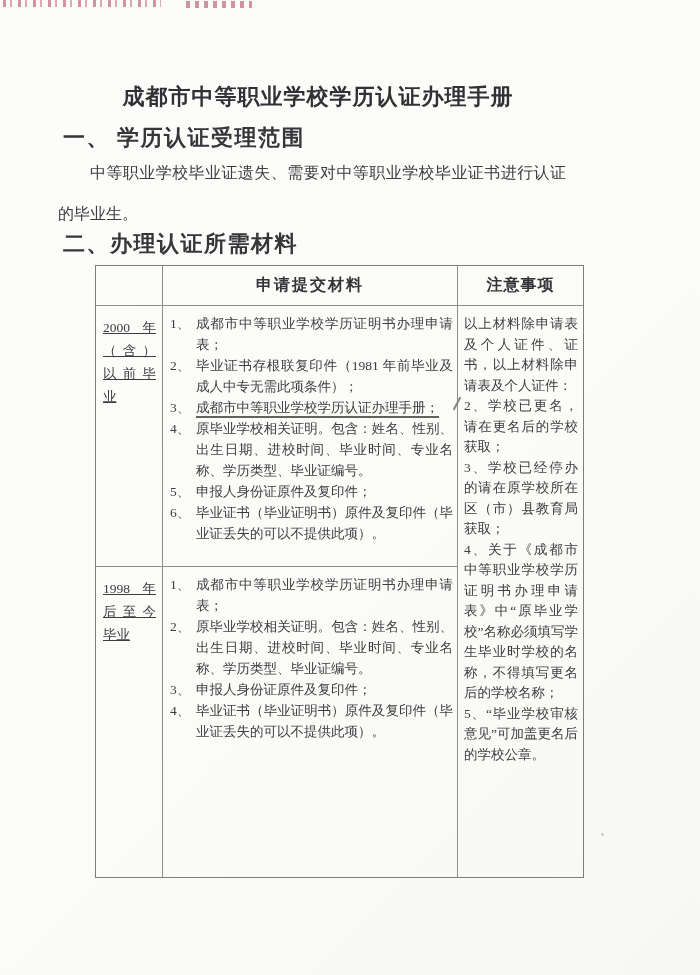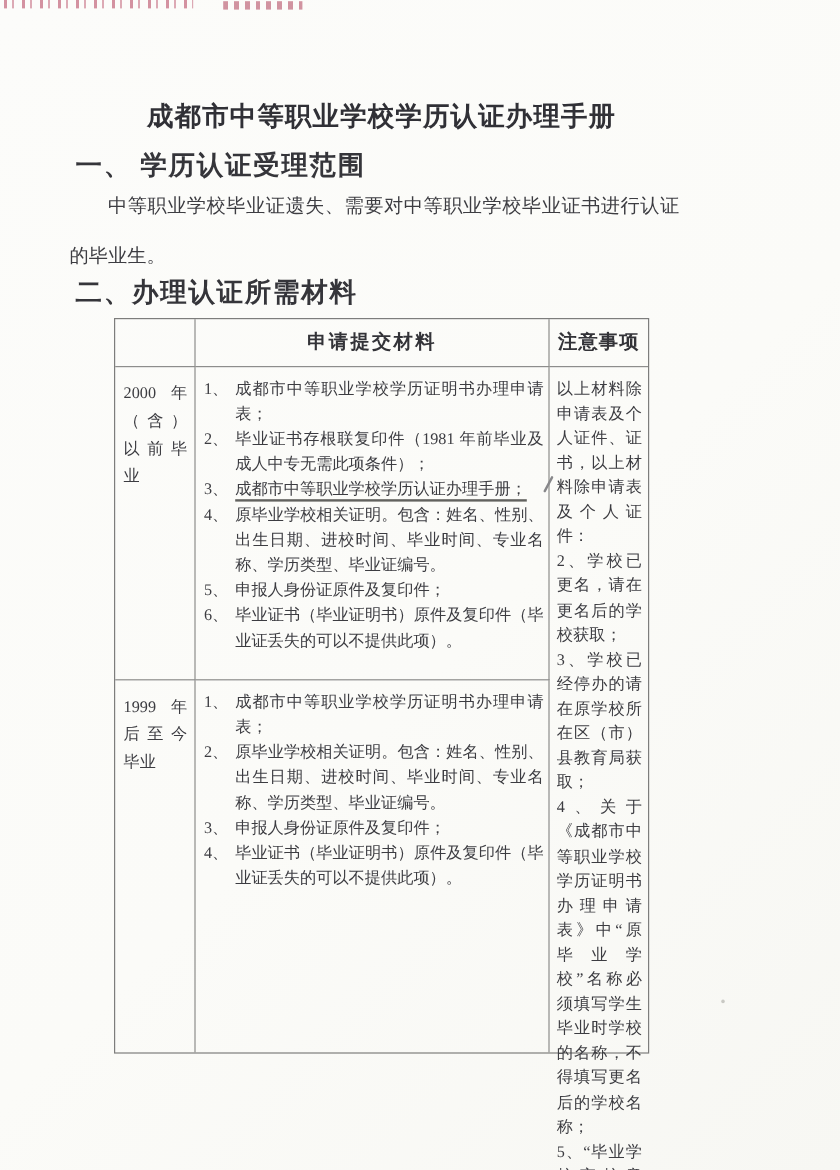--- a/index.html
+++ b/index.html
@@ -38,37 +38,37 @@
   }
   .sec1pos{top:123px;}
   .sec2pos{top:229px;}
   .para{
     position:absolute;left:58px;top:152px;width:508px;margin:0;
     font-size:16px;line-height:41px;text-indent:2em;text-align:justify;
     color:#3d3d42;
   }
   
   .dtable{
-    position:absolute;left:95px;top:265px;width:446px;height:613px;
+    position:absolute;left:95px;top:265px;width:489px;height:613px;
     display:grid;
     grid-template-columns:67px 295px 1fr;
     grid-template-rows:40px 261px 1fr;
     border:1.4px solid #7d7d7c;
     box-sizing:border-box;
     font-size:13.5px;color:#3c3c41;
   }
   .cell{box-sizing:border-box;}
   .b-r{border-right:1px solid #8d8d8c;}
   .b-b{border-bottom:1px solid #8d8d8c;}
   .th{display:flex;align-items:center;justify-content:center;
       font-weight:bold;font-size:16px;letter-spacing:2px;color:#333338;}
   .th-empty{grid-column:1;grid-row:1;}
   .th-materials{grid-column:2;grid-row:1;}
   .th-notes{grid-column:3;grid-row:1;letter-spacing:1px;}
-  .cell-period{padding:10px 6px 12px 7px;line-height:23px;text-align:justify;}
+  .cell-period{padding:10px 6px 12px 7px;line-height:23px;text-align:justify;text-decoration:underline;}
   .period1{grid-column:1;grid-row:2;}
   .period2{grid-column:1;grid-row:3;}
   .cell-materials{padding:7px 4px 0 6px;line-height:21px;position:relative;}
   .mat1{grid-column:2;grid-row:2;}
   .mat2{grid-column:2;grid-row:3;}
   .cell-notes{grid-column:3;grid-row:2/4;padding:8px 5px 0 6px;line-height:20.5px;
               text-align:justify;}
   .note-intro{margin:0;text-align:justify;}
   
   .materials-list .li{position:relative;padding-left:27px;text-align:justify;}
@@ -129,21 +129,21 @@
     <div class="cell cell-notes">
       <p class="note-intro">以上材料除申请表及个人证件、证书，以上材料除申请表及个人证件：</p>
       <div class="notes-list">
           <div class="li"><span class="li-num">2、</span><span class="li-text">学校已更名，请在更名后的学校获取；</span></div>
           <div class="li"><span class="li-num">3、</span><span class="li-text">学校已经停办的请在原学校所在区（市）县教育局获取；</span></div>
           <div class="li"><span class="li-num">4、</span><span class="li-text">关于《成都市中等职业学校学历证明书办理申请表》中“原毕业学校”名称必须填写学生毕业时学校的名称，不得填写更名后的学校名称；</span></div>
           <div class="li"><span class="li-num">5、</span><span class="li-text">“毕业学校审核意见”可加盖更名后的学校公章。</span></div>
         </div>
     </div>
 
-    <div class="cell cell-period period2 b-r">1999 年后至今毕业</div>
+    <div class="cell cell-period period2 b-r">1998 年后至今毕业</div>
 
     <div class="cell cell-materials mat2 b-r">
       <div class="materials-list">
           <div class="li"><span class="li-num">1、</span><span class="li-text">成都市中等职业学校学历证明书办理申请表；</span></div>
           <div class="li"><span class="li-num">2、</span><span class="li-text">原毕业学校相关证明。包含：姓名、性别、出生日期、进校时间、毕业时间、专业名称、学历类型、毕业证编号。</span></div>
           <div class="li"><span class="li-num">3、</span><span class="li-text">申报人身份证原件及复印件；</span></div>
           <div class="li"><span class="li-num">4、</span><span class="li-text">毕业证书（毕业证明书）原件及复印件（毕业证丢失的可以不提供此项）。</span></div>
         </div>
     </div>
 

